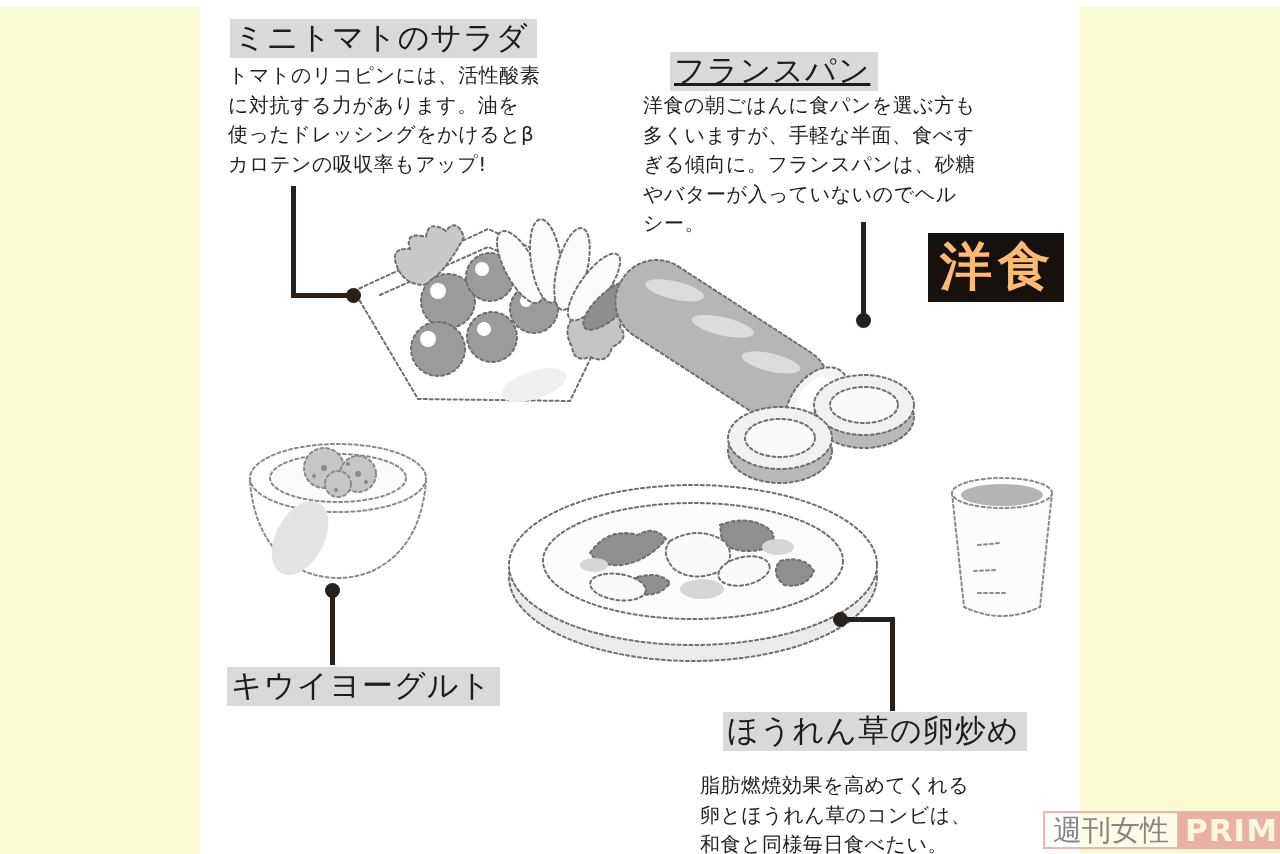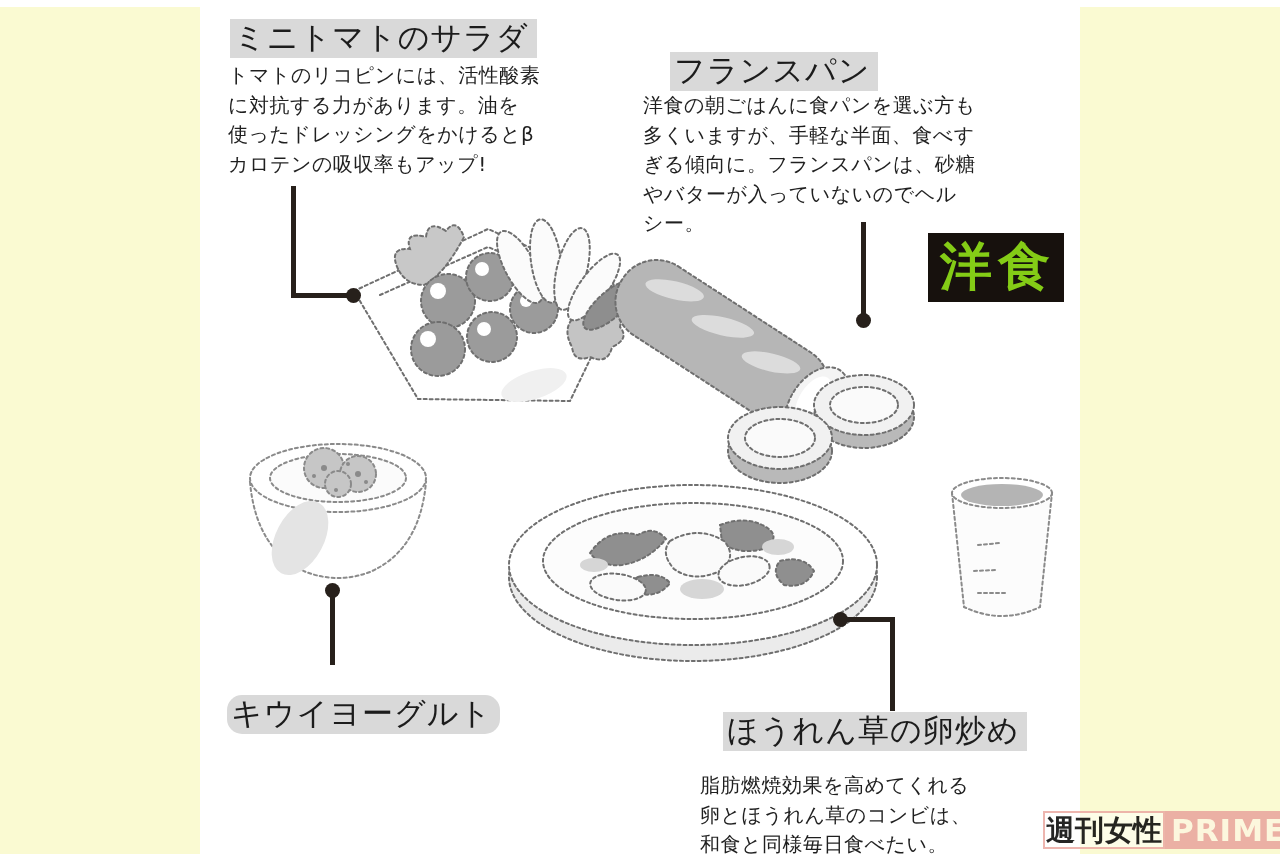--- a/index.html
+++ b/index.html
@@ -16,35 +16,35 @@
     padding:1px 8px 3px 4px; white-space:nowrap;
   }
   .section-body {
     position:absolute; color:#1f1f1f;
     font-size:20px; letter-spacing:0.5px; line-height:29.5px;
     white-space:pre-line;
   }
 
   .badge {
     position:absolute; left:928px; top:226px;
-    background:#17110d; color:#84cc16;
+    background:#17110d; color:#fdba74;
     font-size:52px; font-weight:700; letter-spacing:6px;
     padding:5px 8px 7px 12px; line-height:1.1; white-space:nowrap;
   }
 
   .conn { position:absolute; background:#27201b; }
   .dot { position:absolute; width:15px; height:15px; border-radius:50%; background:#27201b; }
 
   .illus { position:absolute; }
 
   .watermark { position:absolute; left:1043px; top:804px; display:flex; align-items:stretch; opacity:0.85; }
   .wm-mag {
-    border:2px solid #eba9a2; color:#000000; background:rgba(255,255,255,0.55);
-    font-size:29px; font-weight:700; letter-spacing:0; line-height:34px;
-    padding:0 1px; white-space:nowrap;
+    border:2px solid #eba9a2; color:#737373; background:rgba(255,255,255,0.55);
+    font-size:29px; font-weight:400; letter-spacing:0; line-height:34px;
+    padding:0 8px; white-space:nowrap;
   }
   .wm-brand {
     background:#e9a49d; color:#fdf7e0;
     font-size:31px; font-weight:700; letter-spacing:1px; line-height:38px;
     padding:0 6px; white-space:nowrap;
   }
 </style>
 </head>
 <body>
 
@@ -179,30 +179,30 @@
   <div class="dot" style="left:833px; top:605px;"></div>
   <div class="conn" style="left:841px; top:610px; width:54px; height:5px;"></div>
   <div class="conn" style="left:890px; top:610px; width:5px; height:94px;"></div>
 
   <div class="section-title" style="left:230px; top:12px;">ミニトマトのサラダ</div>
   <div class="section-body" style="left:228px; top:54px; width:400px;">トマトのリコピンには、活性酸素
 に対抗する力があります。油を
 使ったドレッシングをかけるとβ
 カロテンの吸収率もアップ!</div>
 
-  <div class="section-title" style="left:670px; top:45px;">フランスパン</div>
+  <div class="section-title" style="left:670px; top:45px;text-decoration:underline;">フランスパン</div>
   <div class="section-body" style="left:643px; top:84px; width:412px;">洋食の朝ごはんに食パンを選ぶ方も
 多くいますが、手軽な半面、食べす
 ぎる傾向に。フランスパンは、砂糖
 やバターが入っていないのでヘル
 シー。</div>
 
   <div class="badge">洋食</div>
 
-  <div class="section-title" style="left:227px; top:688px;border-radius:15px;">キウイヨーグルト</div>
+  <div class="section-title" style="left:227px; top:660px;">キウイヨーグルト</div>
 
   <div class="section-title" style="left:723px; top:705px;">ほうれん草の卵炒め</div>
   <div class="section-body" style="left:700px; top:764px; width:340px;">脂肪燃焼効果を高めてくれる
 卵とほうれん草のコンビは、
 和食と同様毎日食べたい。</div>
 
   <div class="watermark">
     <span class="wm-mag">週刊女性</span>
     <span class="wm-brand">PRIME</span>
   </div>

